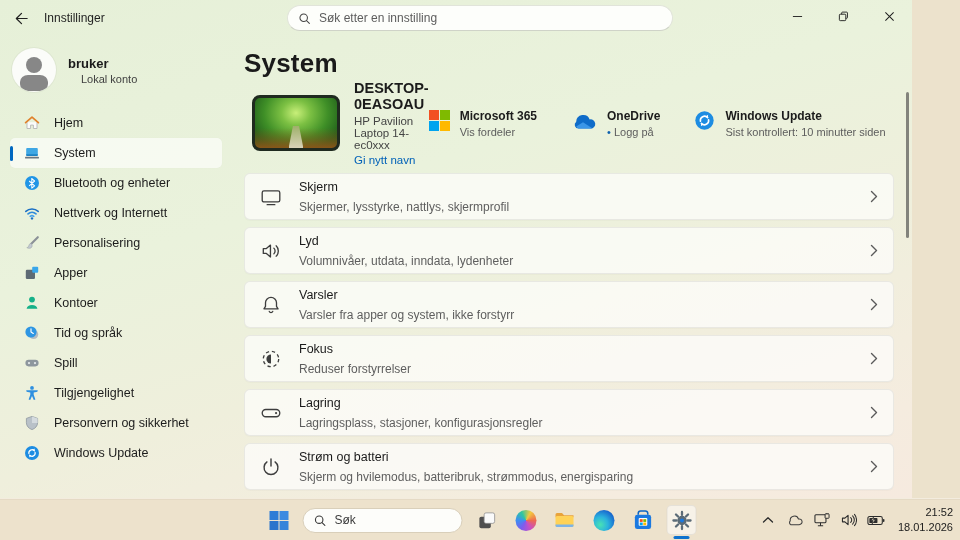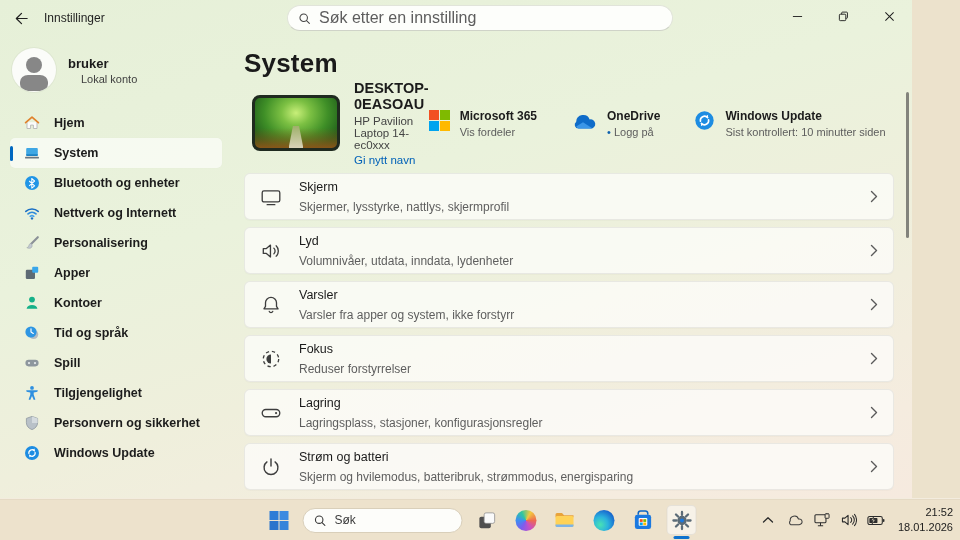--- a/index.html
+++ b/index.html
@@ -22,21 +22,21 @@
   .titlebar { position:relative; height:36px; display:flex; align-items:center; }
   .back-btn { width:30px; height:26px; margin-left:6px; display:flex; align-items:center; justify-content:center; border-radius:4px; cursor:pointer; }
   .app-title { margin-left:8px; font-size:12px; color:#1f1f1f; }
   .top-search {
     position:absolute; left:287px; top:5px; width:386px; height:26px;
     background:#fdfefb; border:1px solid #e1e4da; border-bottom-color:#cfd3c8;
     border-radius:14px; display:flex; align-items:center; padding:0 10px;
   }
   .top-search input {
     border:none; outline:none; background:transparent; flex:1; margin-left:8px;
-    font-size:16px; font-family:inherit; color:#404040;
+    font-size:12px; font-family:inherit; color:#404040;
   }
   .top-search input::placeholder { color:#5d5d5d; }
   .win-controls { position:absolute; right:0; top:0; height:32px; display:flex; }
   .win-btn { width:46px; height:32px; display:flex; align-items:center; justify-content:center; color:#1f1f1f; }
 
   
   .app-body { display:flex; height:462px; }
 
   
   .sidebar { width:232px; flex:0 0 232px; padding:10px 10px 0 10px; }
@@ -47,21 +47,21 @@
   }
   .avatar .head { position:absolute; left:14px; top:9px; width:16px; height:16px; border-radius:50%; background:#878787; }
   .avatar .torso { position:absolute; left:8px; top:27px; width:28px; height:16px; border-radius:8px/7px; background:#878787; }
   .user-texts { margin-left:12px; }
   .user-name { font-size:13px; font-weight:bold; }
   .user-sub { font-size:11px; color:#3f3f3f; margin-top:2px;padding-left:13px; }
 
   .nav { list-style:none; }
   .nav-item {
     position:relative; height:30px; display:flex; align-items:center;
-    padding-left:14px; border-radius:5px; cursor:pointer;font-weight:bold;
+    padding-left:14px; border-radius:5px; cursor:pointer;
   }
   .nav-item .icon16 { width:16px; height:16px; flex:0 0 16px; display:flex; }
   .nav-item .nav-label { margin-left:14px; font-size:12.5px; color:#1c1c1c; white-space:nowrap; }
   .nav-item.selected { background:rgba(255,255,255,0.62); box-shadow:0 0 1px rgba(0,0,0,0.06); }
   .nav-item.selected::before {
     content:""; position:absolute; left:0; top:7.5px; width:3px; height:15px;
     border-radius:2px; background:#0067c0;
   }
 
   

